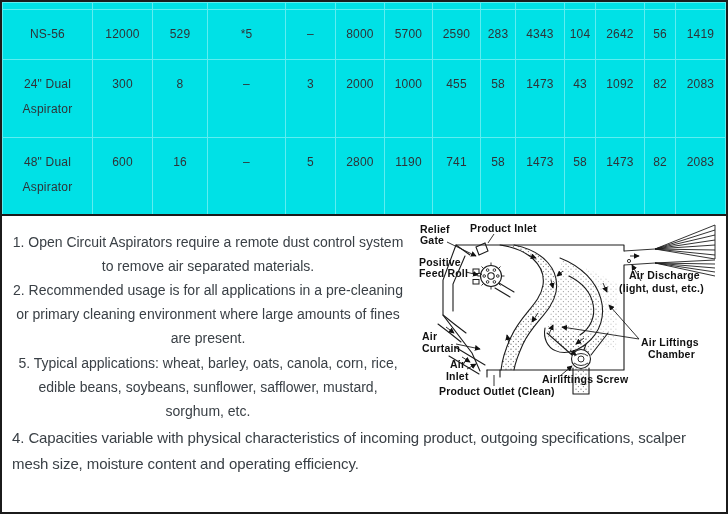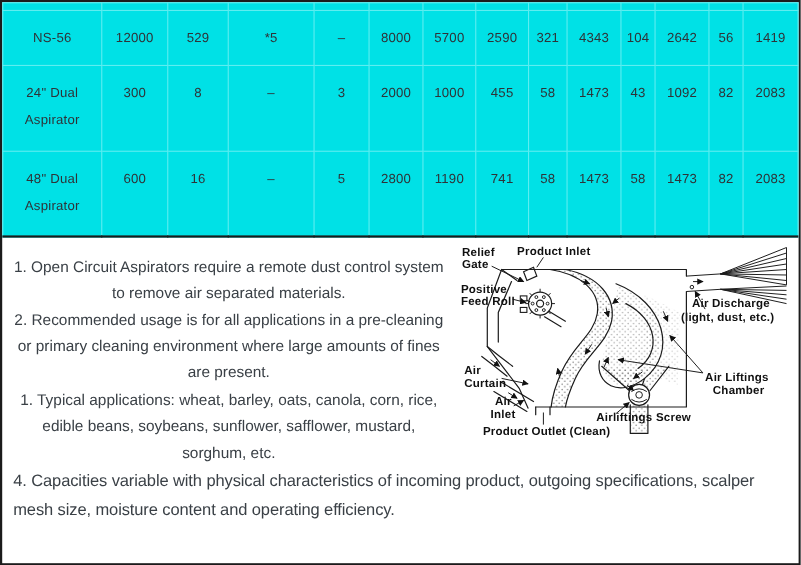--- a/index.html
+++ b/index.html
@@ -113,21 +113,21 @@
         </tr>
         <tr class="r1">
           <td>NS-56</td>
           <td>12000</td>
           <td>529</td>
           <td>*5</td>
           <td>–</td>
           <td>8000</td>
           <td>5700</td>
           <td>2590</td>
-          <td>321</td>
+          <td>283</td>
           <td>4343</td>
           <td>104</td>
           <td>2642</td>
           <td>56</td>
           <td>1419</td>
         </tr>
         <tr class="r2">
           <td>24" Dual<br>Aspirator</td>
           <td>300</td>
           <td>8</td>
@@ -160,21 +160,21 @@
           <td>2083</td>
         </tr>
       </tbody>
   </table>
 
   <div class="lower">
     <div class="lower-top">
       <div class="notes-left">
         <p>1. Open Circuit Aspirators require a remote dust control system to remove air separated materials.</p>
         <p>2. Recommended usage is for all applications in a pre-cleaning or primary cleaning environment where large amounts of fines are present.</p>
-        <p>1. Typical applications: wheat, barley, oats, canola, corn, rice, edible beans, soybeans, sunflower, safflower, mustard, sorghum, etc.</p>
+        <p>5. Typical applications: wheat, barley, oats, canola, corn, rice, edible beans, soybeans, sunflower, safflower, mustard, sorghum, etc.</p>
       </div>
 
       <div class="diagram-wrap">
         <svg viewBox="0 0 316 200" width="316" height="200">
           <defs>
             <marker id="ah" viewBox="0 0 8 8" refX="7" refY="4" markerWidth="6.5" markerHeight="6.5" orient="auto">
               <path d="M0,0 L8,4 L0,8 Z" fill="#111"></path>
             </marker>
             <pattern id="stip" patternUnits="userSpaceOnUse" width="5" height="5">
               <circle cx="1" cy="1.2" r=".65" fill="#3a3a3a"></circle>

